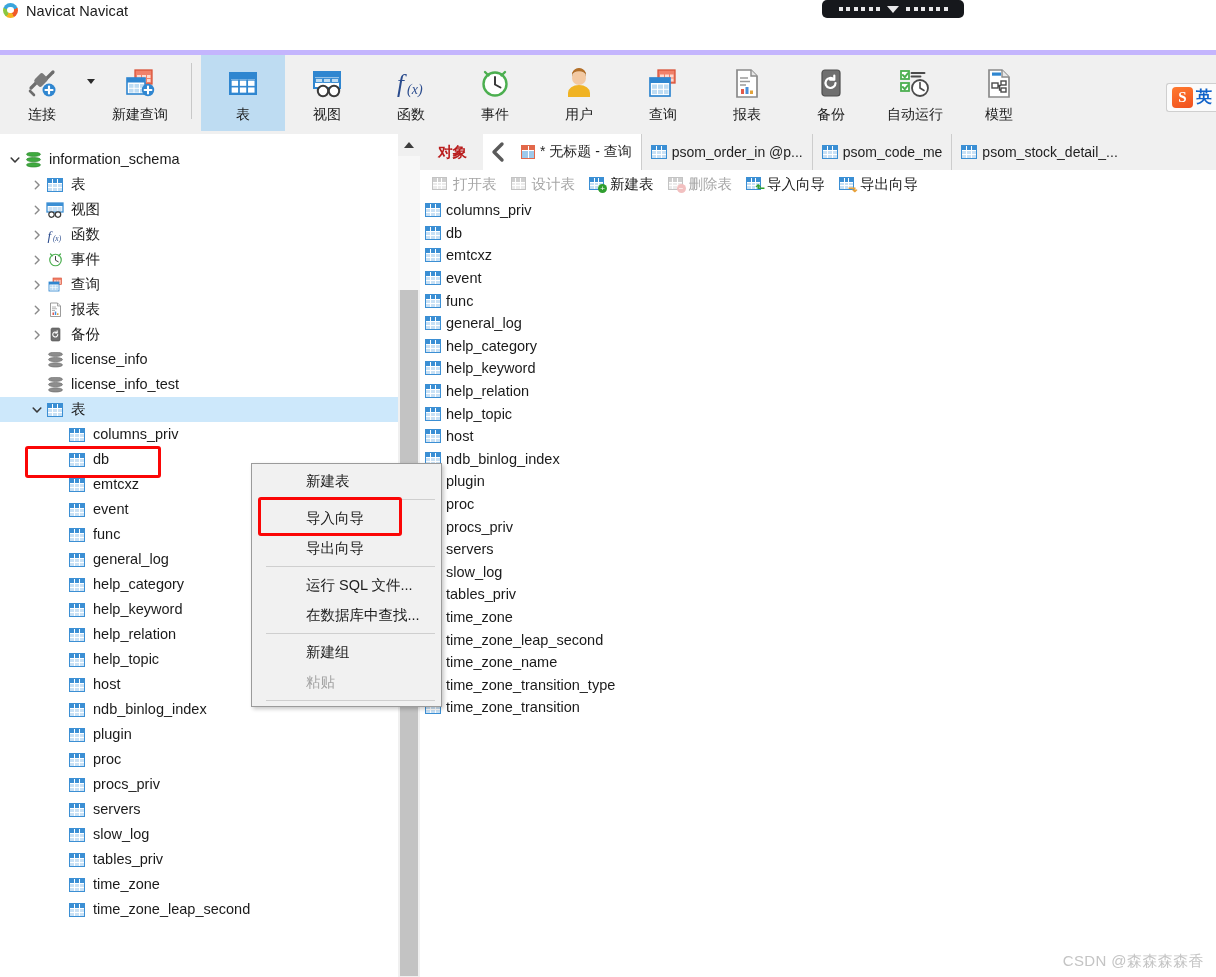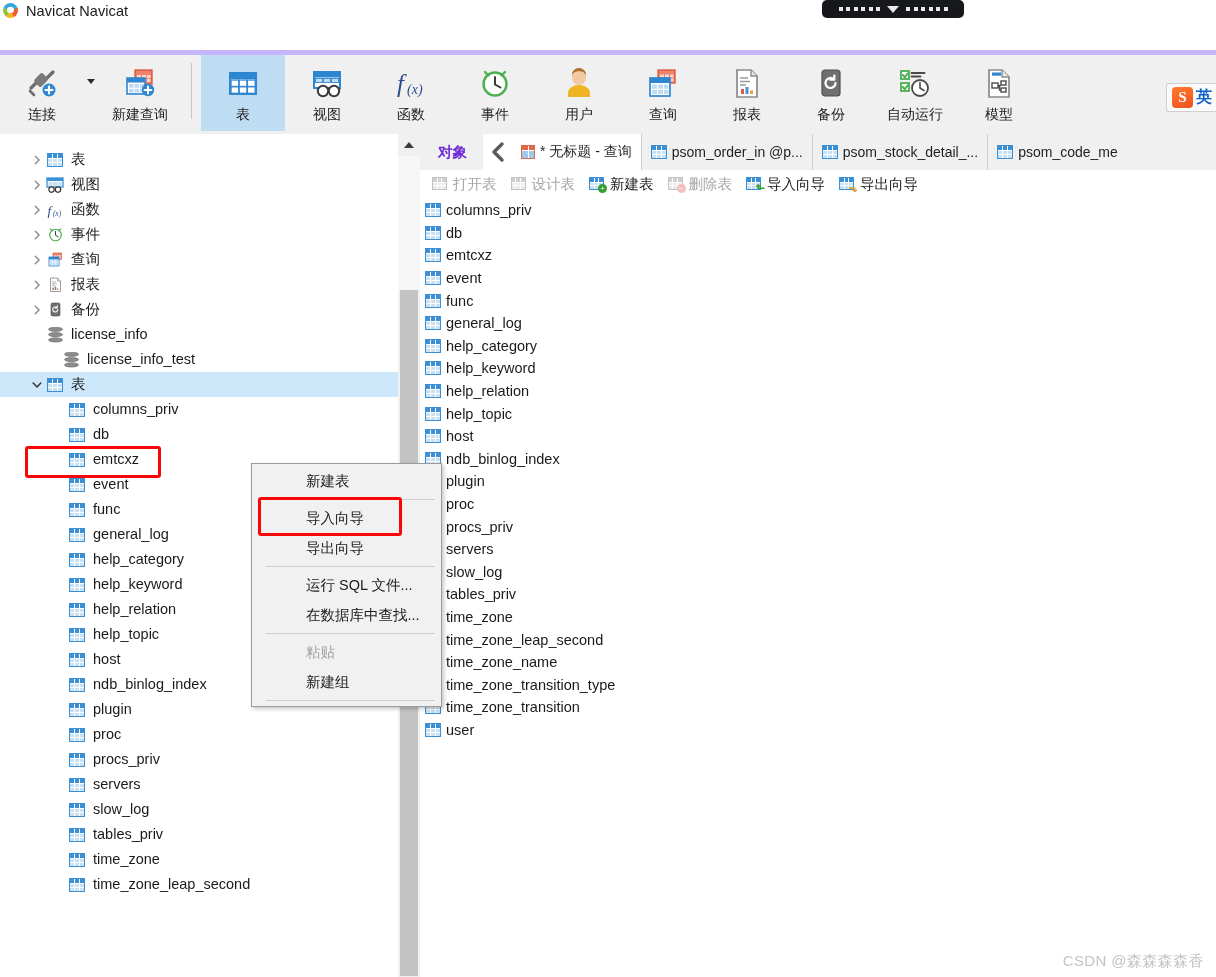--- a/index.html
+++ b/index.html
@@ -158,21 +158,21 @@
     position: absolute; left: 420px; top: 134px; width: 796px; height: 843px;
     background: #ffffff;
   }
   .tabstrip {
     position: absolute; left: 0; top: 0; width: 796px; height: 36px;
     background: #f0f0f0; display: flex; align-items: stretch;
     border-bottom: 1px solid #d8d8d8;
   }
   .tab-objects {
     display: flex; align-items: center; padding: 0 16px 0 18px;
-    font-size: 14.5px; font-weight: bold; color: #6d28d9;
+    font-size: 14.5px; font-weight: bold; color: #b91c1c;
   }
   .tab-scroll-left {
     display: flex; align-items: center; padding: 0 5px 0 7px;
     color: #585858; font-size: 20px; background: #ffffff;
   }
   .tab {
     display: flex; align-items: center; gap: 5px; padding: 0 9px;
     font-size: 14px; color: #1f1f1f; white-space: nowrap;
     border-left: 1px solid #cdcdcd; background: #f0f0f0; cursor: default;
   }
@@ -534,20 +534,37 @@
           <span style="display: inline-flex; align-items: center; justify-content: center;">
             <span style="display: inline-block; width: 17px; height: 16px; line-height: 0;"><svg width="17" height="16" viewBox="0 0 17 16">
         <ellipse cx="8.5" cy="2.3" rx="7" ry="2.1" fill="#8d8d8d" stroke="#6d6d6d" stroke-width=".7"></ellipse>
         <ellipse cx="8.5" cy="7.6" rx="7" ry="2.1" fill="#8d8d8d" stroke="#6d6d6d" stroke-width=".7"></ellipse>
         <ellipse cx="8.5" cy="12.9" rx="7" ry="2.1" fill="#8d8d8d" stroke="#6d6d6d" stroke-width=".7"></ellipse>
       </svg></span>
           </span>
         </span>
         <span class="tree-label">client_monitor</span>
       </div>
+      <div class="tree-row" style="padding-left: 6px;">
+        <span class="tw">
+          <svg width="12" height="12" viewBox="0 0 12 12">
+            <path d="M2.2 4 L6 8 L9.8 4" fill="none" stroke="#3a3a3a" stroke-width="1.6" stroke-linecap="round" stroke-linejoin="round"></path>
+          </svg>
+        </span>
+        <span class="tree-ico">
+          <span style="display: inline-flex; align-items: center; justify-content: center;">
+            <span style="display: inline-block; width: 17px; height: 16px; line-height: 0;"><svg width="17" height="16" viewBox="0 0 17 16">
+        <ellipse cx="8.5" cy="2.3" rx="7" ry="2.1" fill="#3faa3f" stroke="#2e8a2e" stroke-width=".7"></ellipse>
+        <ellipse cx="8.5" cy="7.6" rx="7" ry="2.1" fill="#3faa3f" stroke="#2e8a2e" stroke-width=".7"></ellipse>
+        <ellipse cx="8.5" cy="12.9" rx="7" ry="2.1" fill="#3faa3f" stroke="#2e8a2e" stroke-width=".7"></ellipse>
+      </svg></span>
+          </span>
+        </span>
+        <span class="tree-label">information_schema</span>
+      </div>
       <div class="tree-row" style="padding-left: 28px;">
         <span class="tw">
           <svg width="12" height="12" viewBox="0 0 12 12">
             <path d="M4.3 2.2 L8.1 6 L4.3 9.8" fill="none" stroke="#8a8a8a" stroke-width="1.4" stroke-linecap="round" stroke-linejoin="round"></path>
           </svg>
         </span>
         <span class="tree-ico">
           <span style="display: inline-flex; align-items: center; justify-content: center;">
             <div style="width: 16px; height: 14px; box-sizing: border-box; border: 1.5px solid rgb(59, 143, 212); background: rgb(255, 255, 255); display: grid; grid-template-columns: 1fr 1fr 1fr; grid-template-rows: 4px 1fr 1fr; gap: 1px;">
               <i style="background: rgb(59, 143, 212); display: block;"></i>
@@ -699,21 +716,21 @@
           <span style="display: inline-flex; align-items: center; justify-content: center;">
             <span style="display: inline-block; width: 17px; height: 16px; line-height: 0;"><svg width="17" height="16" viewBox="0 0 17 16">
         <ellipse cx="8.5" cy="2.3" rx="7" ry="2.1" fill="#8d8d8d" stroke="#6d6d6d" stroke-width=".7"></ellipse>
         <ellipse cx="8.5" cy="7.6" rx="7" ry="2.1" fill="#8d8d8d" stroke="#6d6d6d" stroke-width=".7"></ellipse>
         <ellipse cx="8.5" cy="12.9" rx="7" ry="2.1" fill="#8d8d8d" stroke="#6d6d6d" stroke-width=".7"></ellipse>
       </svg></span>
           </span>
         </span>
         <span class="tree-label">license_info</span>
       </div>
-      <div class="tree-row" style="padding-left: 44px;">
+      <div class="tree-row" style="padding-left: 28px;">
         <span class="tw"></span>
         <span class="tree-ico">
           <span style="display: inline-flex; align-items: center; justify-content: center;">
             <span style="display: inline-block; width: 17px; height: 16px; line-height: 0;"><svg width="17" height="16" viewBox="0 0 17 16">
         <ellipse cx="8.5" cy="2.3" rx="7" ry="2.1" fill="#8d8d8d" stroke="#6d6d6d" stroke-width=".7"></ellipse>
         <ellipse cx="8.5" cy="7.6" rx="7" ry="2.1" fill="#8d8d8d" stroke="#6d6d6d" stroke-width=".7"></ellipse>
         <ellipse cx="8.5" cy="12.9" rx="7" ry="2.1" fill="#8d8d8d" stroke="#6d6d6d" stroke-width=".7"></ellipse>
       </svg></span>
           </span>
         </span>
@@ -1176,37 +1193,37 @@
               <i style="background: rgb(59, 143, 212); display: block;"></i>
               <i style="background: rgb(59, 143, 212); display: block;"></i>
               <i style="background: rgb(201, 225, 245); display: block;"></i>
               <i style="background: rgb(201, 225, 245); display: block;"></i>
               <i style="background: rgb(201, 225, 245); display: block;"></i>
               <i style="background: rgb(201, 225, 245); display: block;"></i>
               <i style="background: rgb(201, 225, 245); display: block;"></i>
               <i style="background: rgb(201, 225, 245); display: block;"></i>
             </div>
           </span>
+          <span>psom_code_me</span>
+        </div>
+        <div class="tab">
+          <span style="display: inline-flex; align-items: center; justify-content: center;">
+            <div style="width: 16px; height: 14px; box-sizing: border-box; border: 1.5px solid rgb(59, 143, 212); background: rgb(255, 255, 255); display: grid; grid-template-columns: 1fr 1fr 1fr; grid-template-rows: 4px 1fr 1fr; gap: 1px;">
+              <i style="background: rgb(59, 143, 212); display: block;"></i>
+              <i style="background: rgb(59, 143, 212); display: block;"></i>
+              <i style="background: rgb(59, 143, 212); display: block;"></i>
+              <i style="background: rgb(201, 225, 245); display: block;"></i>
+              <i style="background: rgb(201, 225, 245); display: block;"></i>
+              <i style="background: rgb(201, 225, 245); display: block;"></i>
+              <i style="background: rgb(201, 225, 245); display: block;"></i>
+              <i style="background: rgb(201, 225, 245); display: block;"></i>
+              <i style="background: rgb(201, 225, 245); display: block;"></i>
+            </div>
+          </span>
           <span>psom_stock_detail_...</span>
-        </div>
-        <div class="tab">
-          <span style="display: inline-flex; align-items: center; justify-content: center;">
-            <div style="width: 16px; height: 14px; box-sizing: border-box; border: 1.5px solid rgb(59, 143, 212); background: rgb(255, 255, 255); display: grid; grid-template-columns: 1fr 1fr 1fr; grid-template-rows: 4px 1fr 1fr; gap: 1px;">
-              <i style="background: rgb(59, 143, 212); display: block;"></i>
-              <i style="background: rgb(59, 143, 212); display: block;"></i>
-              <i style="background: rgb(59, 143, 212); display: block;"></i>
-              <i style="background: rgb(201, 225, 245); display: block;"></i>
-              <i style="background: rgb(201, 225, 245); display: block;"></i>
-              <i style="background: rgb(201, 225, 245); display: block;"></i>
-              <i style="background: rgb(201, 225, 245); display: block;"></i>
-              <i style="background: rgb(201, 225, 245); display: block;"></i>
-              <i style="background: rgb(201, 225, 245); display: block;"></i>
-            </div>
-          </span>
-          <span>psom_code_me</span>
         </div>
       </div>
     <div class="objbar" id="objbar">
         <div class="ob-btn disabled">
           <span class="ob-ico dim">
             <div class="grid">
               <i class="hd"></i>
               <i class="hd"></i>
               <i class="hd"></i>
               <i></i>
@@ -1665,51 +1682,35 @@
               <i style="background: rgb(59, 143, 212); display: block;"></i>
               <i style="background: rgb(201, 225, 245); display: block;"></i>
               <i style="background: rgb(201, 225, 245); display: block;"></i>
               <i style="background: rgb(201, 225, 245); display: block;"></i>
               <i style="background: rgb(201, 225, 245); display: block;"></i>
               <i style="background: rgb(201, 225, 245); display: block;"></i>
               <i style="background: rgb(201, 225, 245); display: block;"></i>
             </div>
           </span>
           <span>time_zone_transition</span>
-        </div>
-        <div class="obj-row">
-          <span style="display: inline-flex; align-items: center; justify-content: center;">
-            <div style="width: 16px; height: 14px; box-sizing: border-box; border: 1.5px solid rgb(59, 143, 212); background: rgb(255, 255, 255); display: grid; grid-template-columns: 1fr 1fr 1fr; grid-template-rows: 4px 1fr 1fr; gap: 1px;">
-              <i style="background: rgb(59, 143, 212); display: block;"></i>
-              <i style="background: rgb(59, 143, 212); display: block;"></i>
-              <i style="background: rgb(59, 143, 212); display: block;"></i>
-              <i style="background: rgb(201, 225, 245); display: block;"></i>
-              <i style="background: rgb(201, 225, 245); display: block;"></i>
-              <i style="background: rgb(201, 225, 245); display: block;"></i>
-              <i style="background: rgb(201, 225, 245); display: block;"></i>
-              <i style="background: rgb(201, 225, 245); display: block;"></i>
-              <i style="background: rgb(201, 225, 245); display: block;"></i>
-            </div>
-          </span>
-          <span>user</span>
         </div>
       </div>
   </div>
 
   <div class="ctxmenu" id="ctxmenu">
       <div class="ctx-item">新建表</div>
       <div class="ctx-sep"></div>
       <div class="ctx-item">导入向导</div>
       <div class="ctx-item">导出向导</div>
       <div class="ctx-sep"></div>
       <div class="ctx-item">运行 SQL 文件...</div>
       <div class="ctx-item">在数据库中查找...</div>
       <div class="ctx-sep"></div>
+      <div class="ctx-item">新建组</div>
       <div class="ctx-item disabled">粘贴</div>
-      <div class="ctx-item">新建组</div>
       <div class="ctx-sep"></div>
     </div>
 
   <div id="annots">
       <div class="red-box" style="left: 25px; top: 446px; width: 130px; height: 26px; border-color: rgb(251, 6, 6);"></div>
       <div class="red-box" style="left: 258px; top: 497px; width: 138px; height: 33px; border-color: rgb(251, 6, 6);"></div>
     </div>
 
   <div class="watermark">CSDN @森森森森香</div>
 

